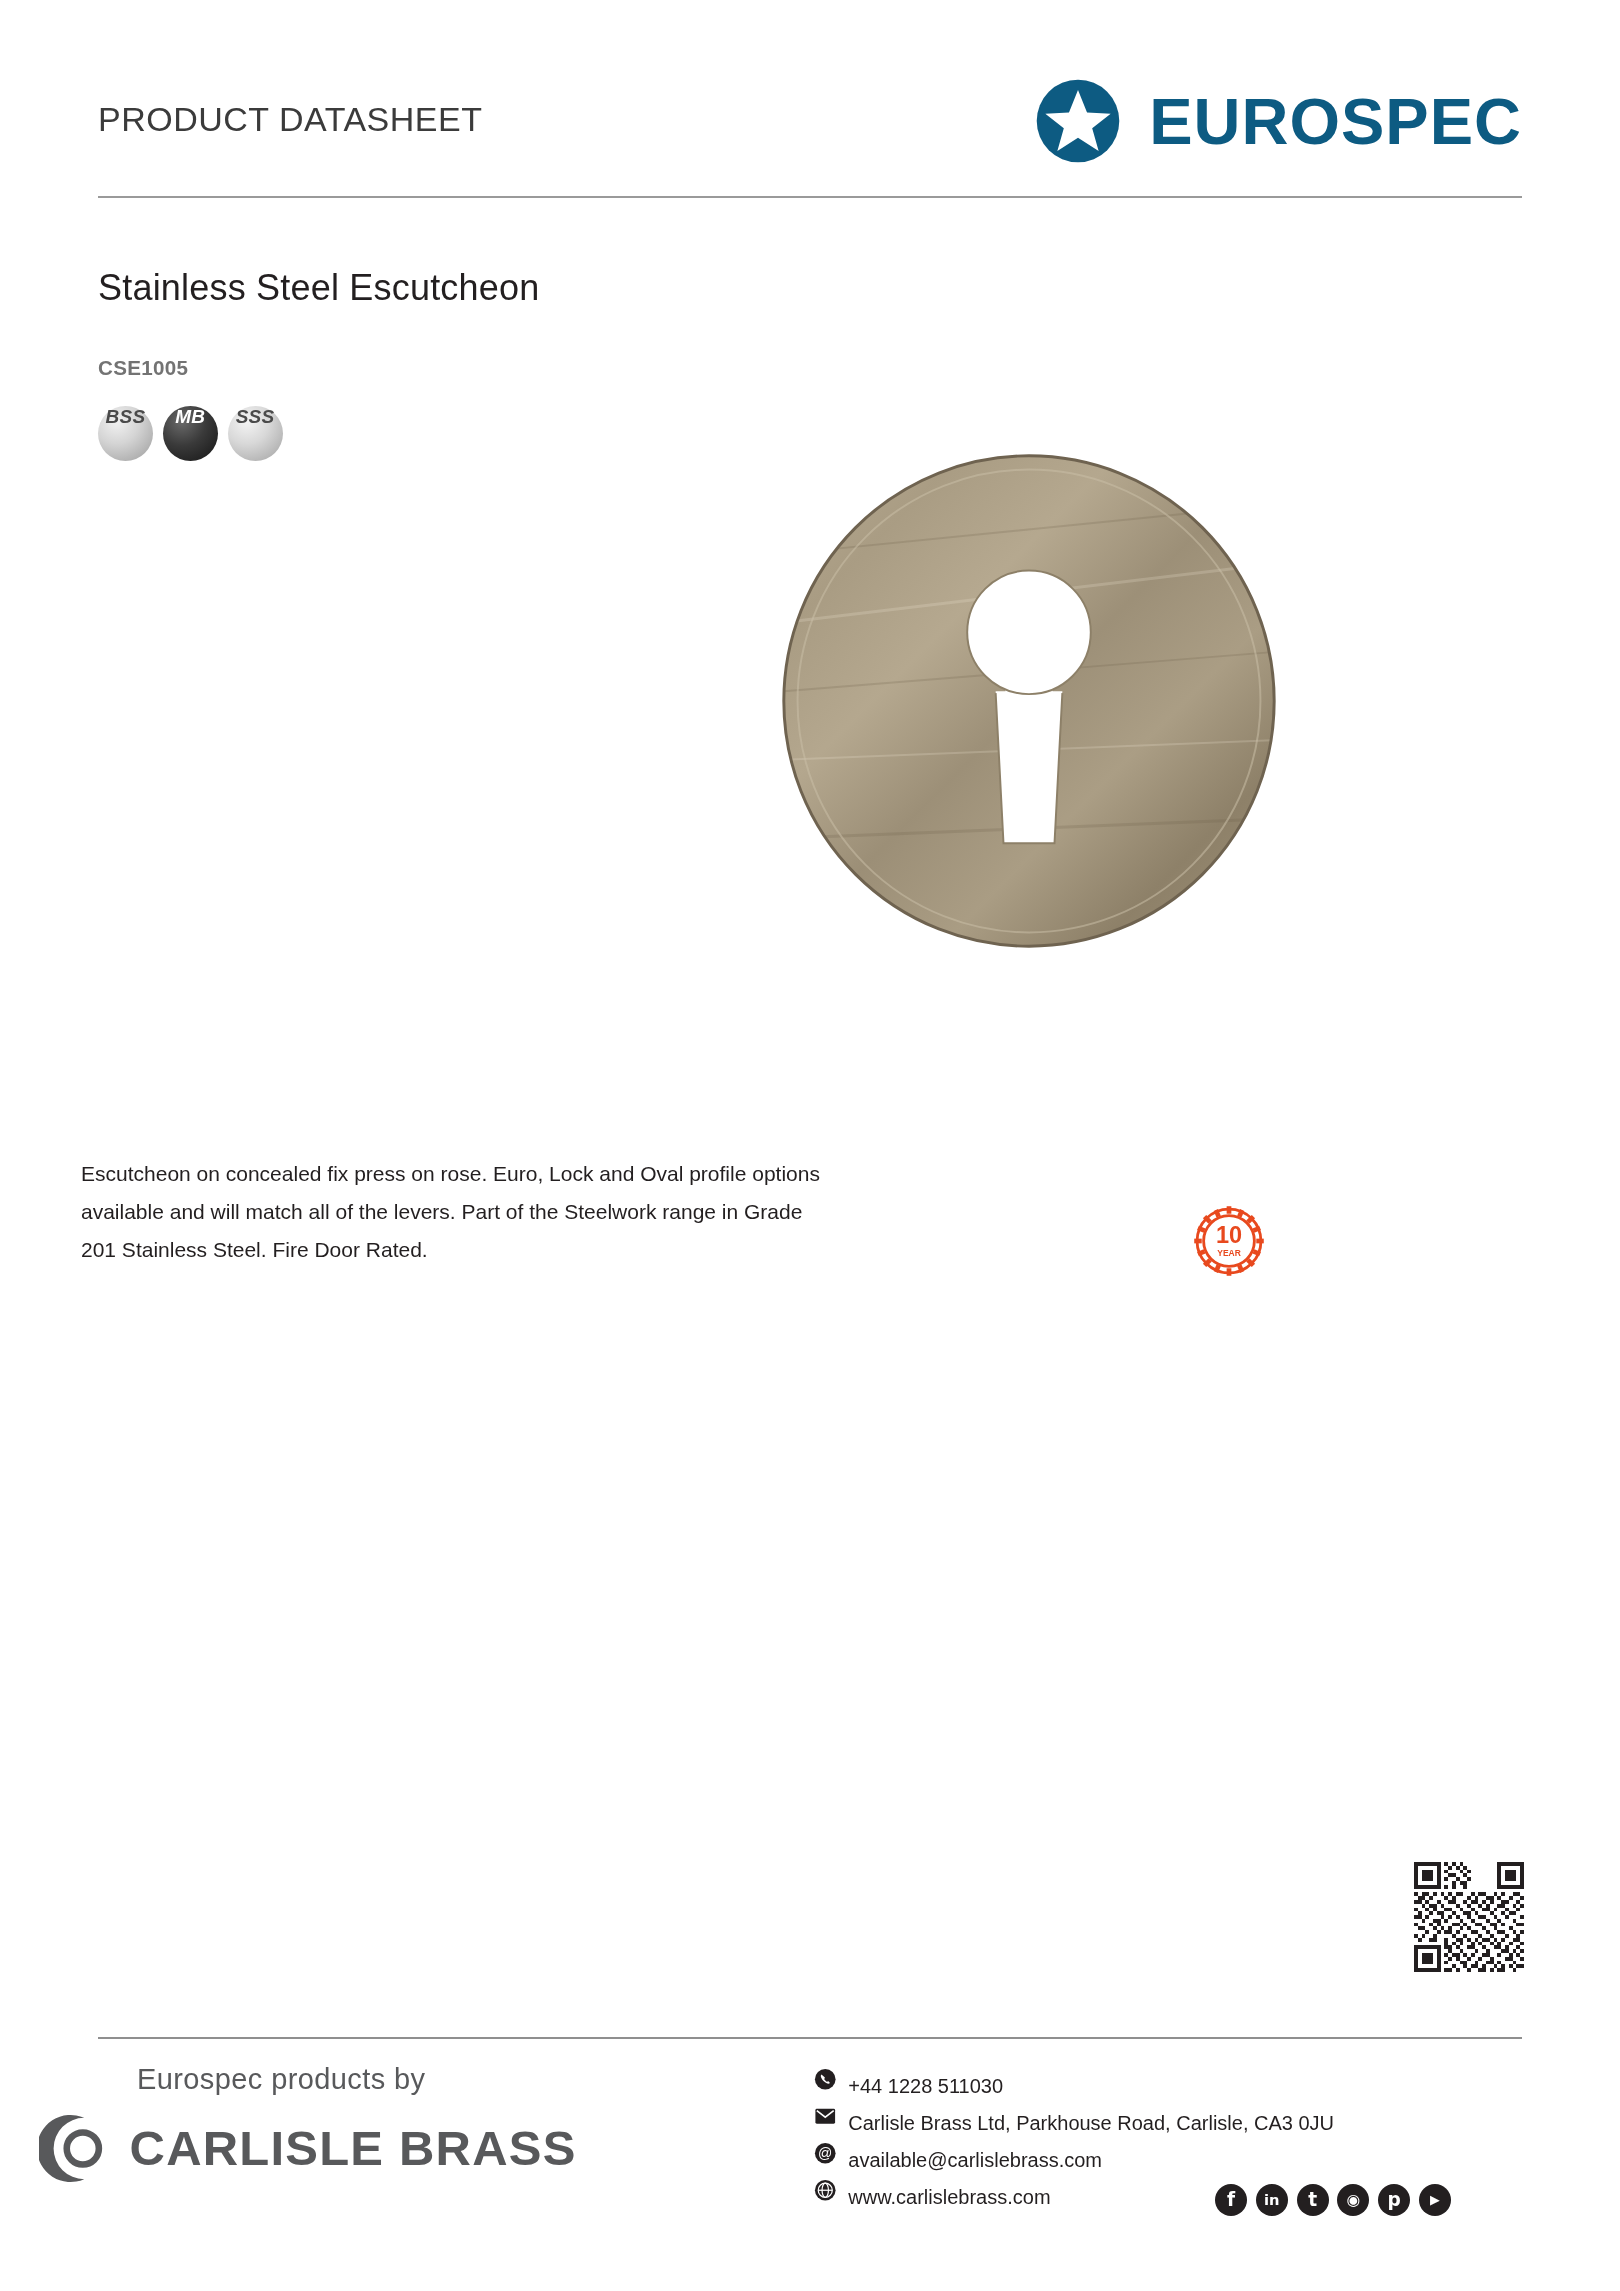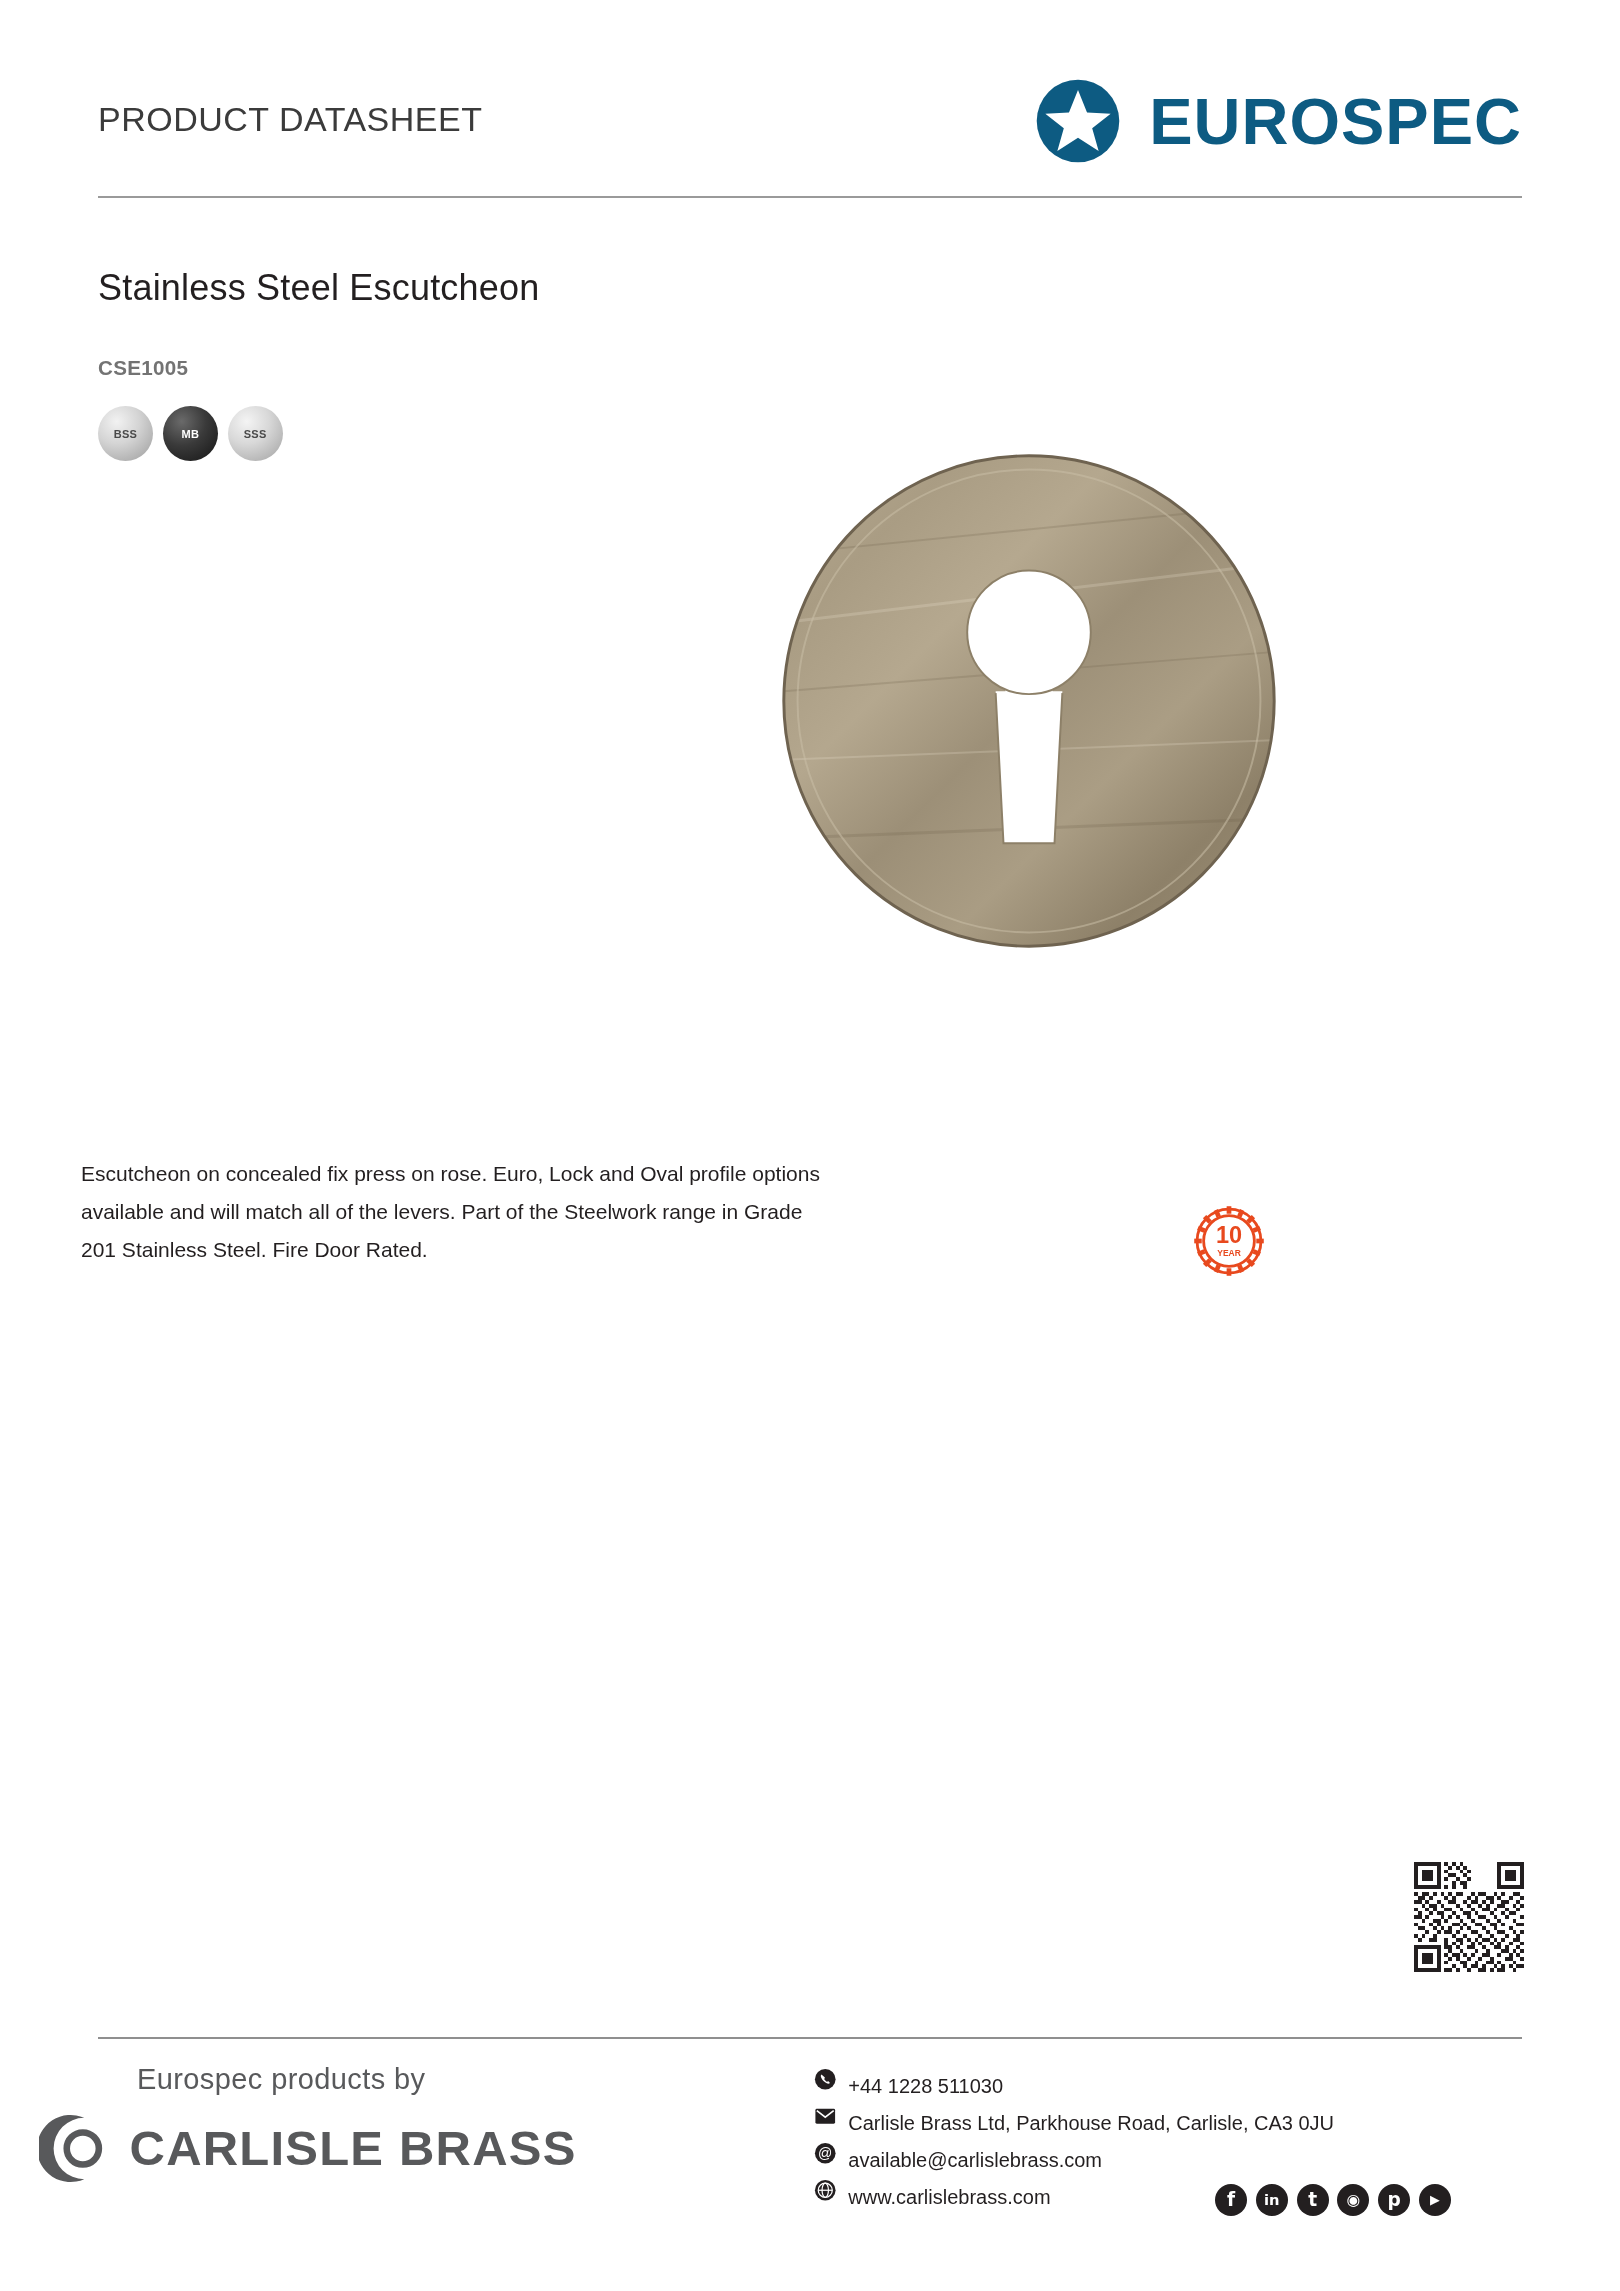--- a/index.html
+++ b/index.html
@@ -96,25 +96,26 @@
     left: 98px;
     top: 406px;
     display: flex;
     gap: 9.8px;
   }
   .finish {
     width: 55px;
     height: 55px;
     border-radius: 50%;
     display: flex;
-    align-items: center;
+    align-items: flex-start;
     justify-content: center;
-    font-size: 11px;
+    font-size: 19px;
     font-weight: 600;
     letter-spacing: 0.3px;
+    font-style: italic;
   }
   .finish.bss {
     background: radial-gradient(circle at 34% 28%, #f2f2f2 0%, #d4d4d4 42%, #9b9b9b 100%);
     color: #4a4a4a;
   }
   .finish.mb {
     background: radial-gradient(circle at 34% 28%, #6a6a6a 0%, #3a3a3a 45%, #141414 100%);
     color: #ffffff;
   }
   .finish.sss {

